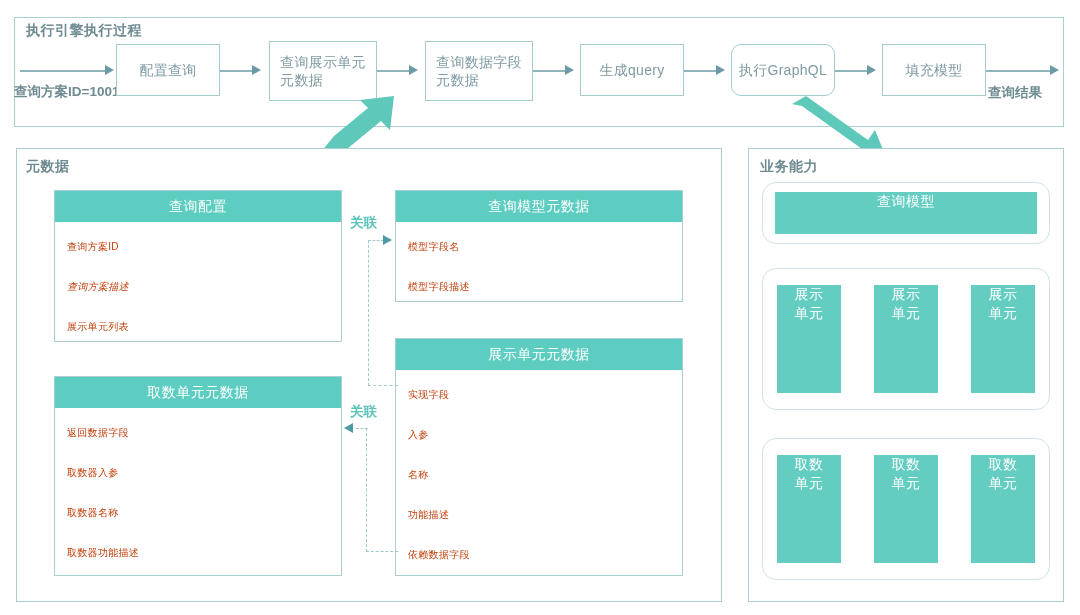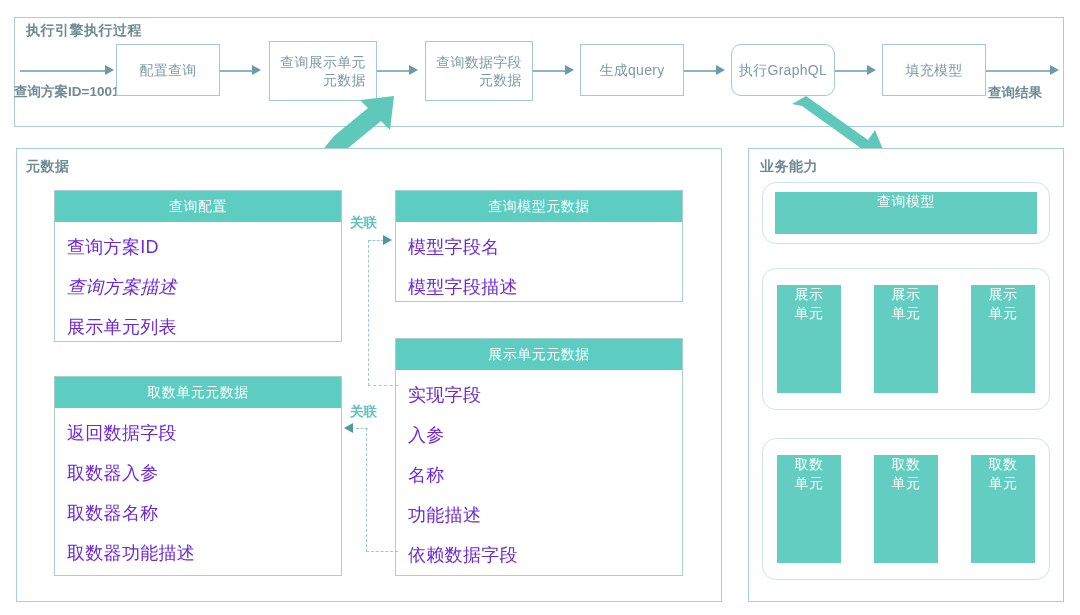--- a/index.html
+++ b/index.html
@@ -36,21 +36,21 @@
 
   
   .flow-box {
     position: absolute;
     border: 1.5px solid #a4cbcb;
     background: #ffffff;
     box-sizing: border-box;
     display: flex;
     align-items: center;
     justify-content: center;
-    text-align: right;
+    text-align: left;
     color: #7e9aa3;
     font-size: 14px;
     line-height: 18px;
     letter-spacing: .3px;
   }
   .flow-label {
     position: absolute;
     font-size: 13.5px;
     font-weight: bold;
     color: #6f8b92;
@@ -84,22 +84,22 @@
     font-size: 14px;
     text-align: center;
     line-height: 31px;
     height: 31px;
     letter-spacing: .5px;
   }
   .mtable-body {
     padding: 0;
   }
   .mrow {
-    color: #6d28d9;
-    font-size: 18px;
+    color: #c2410c;
+    font-size: 10px;
     padding-left: 12px;
     line-height: 18px;
     letter-spacing: .3px;
   }
 
   
   .cap-group {
     position: absolute;
     border: 1.5px solid #cfe4e6;
     border-radius: 14px;

